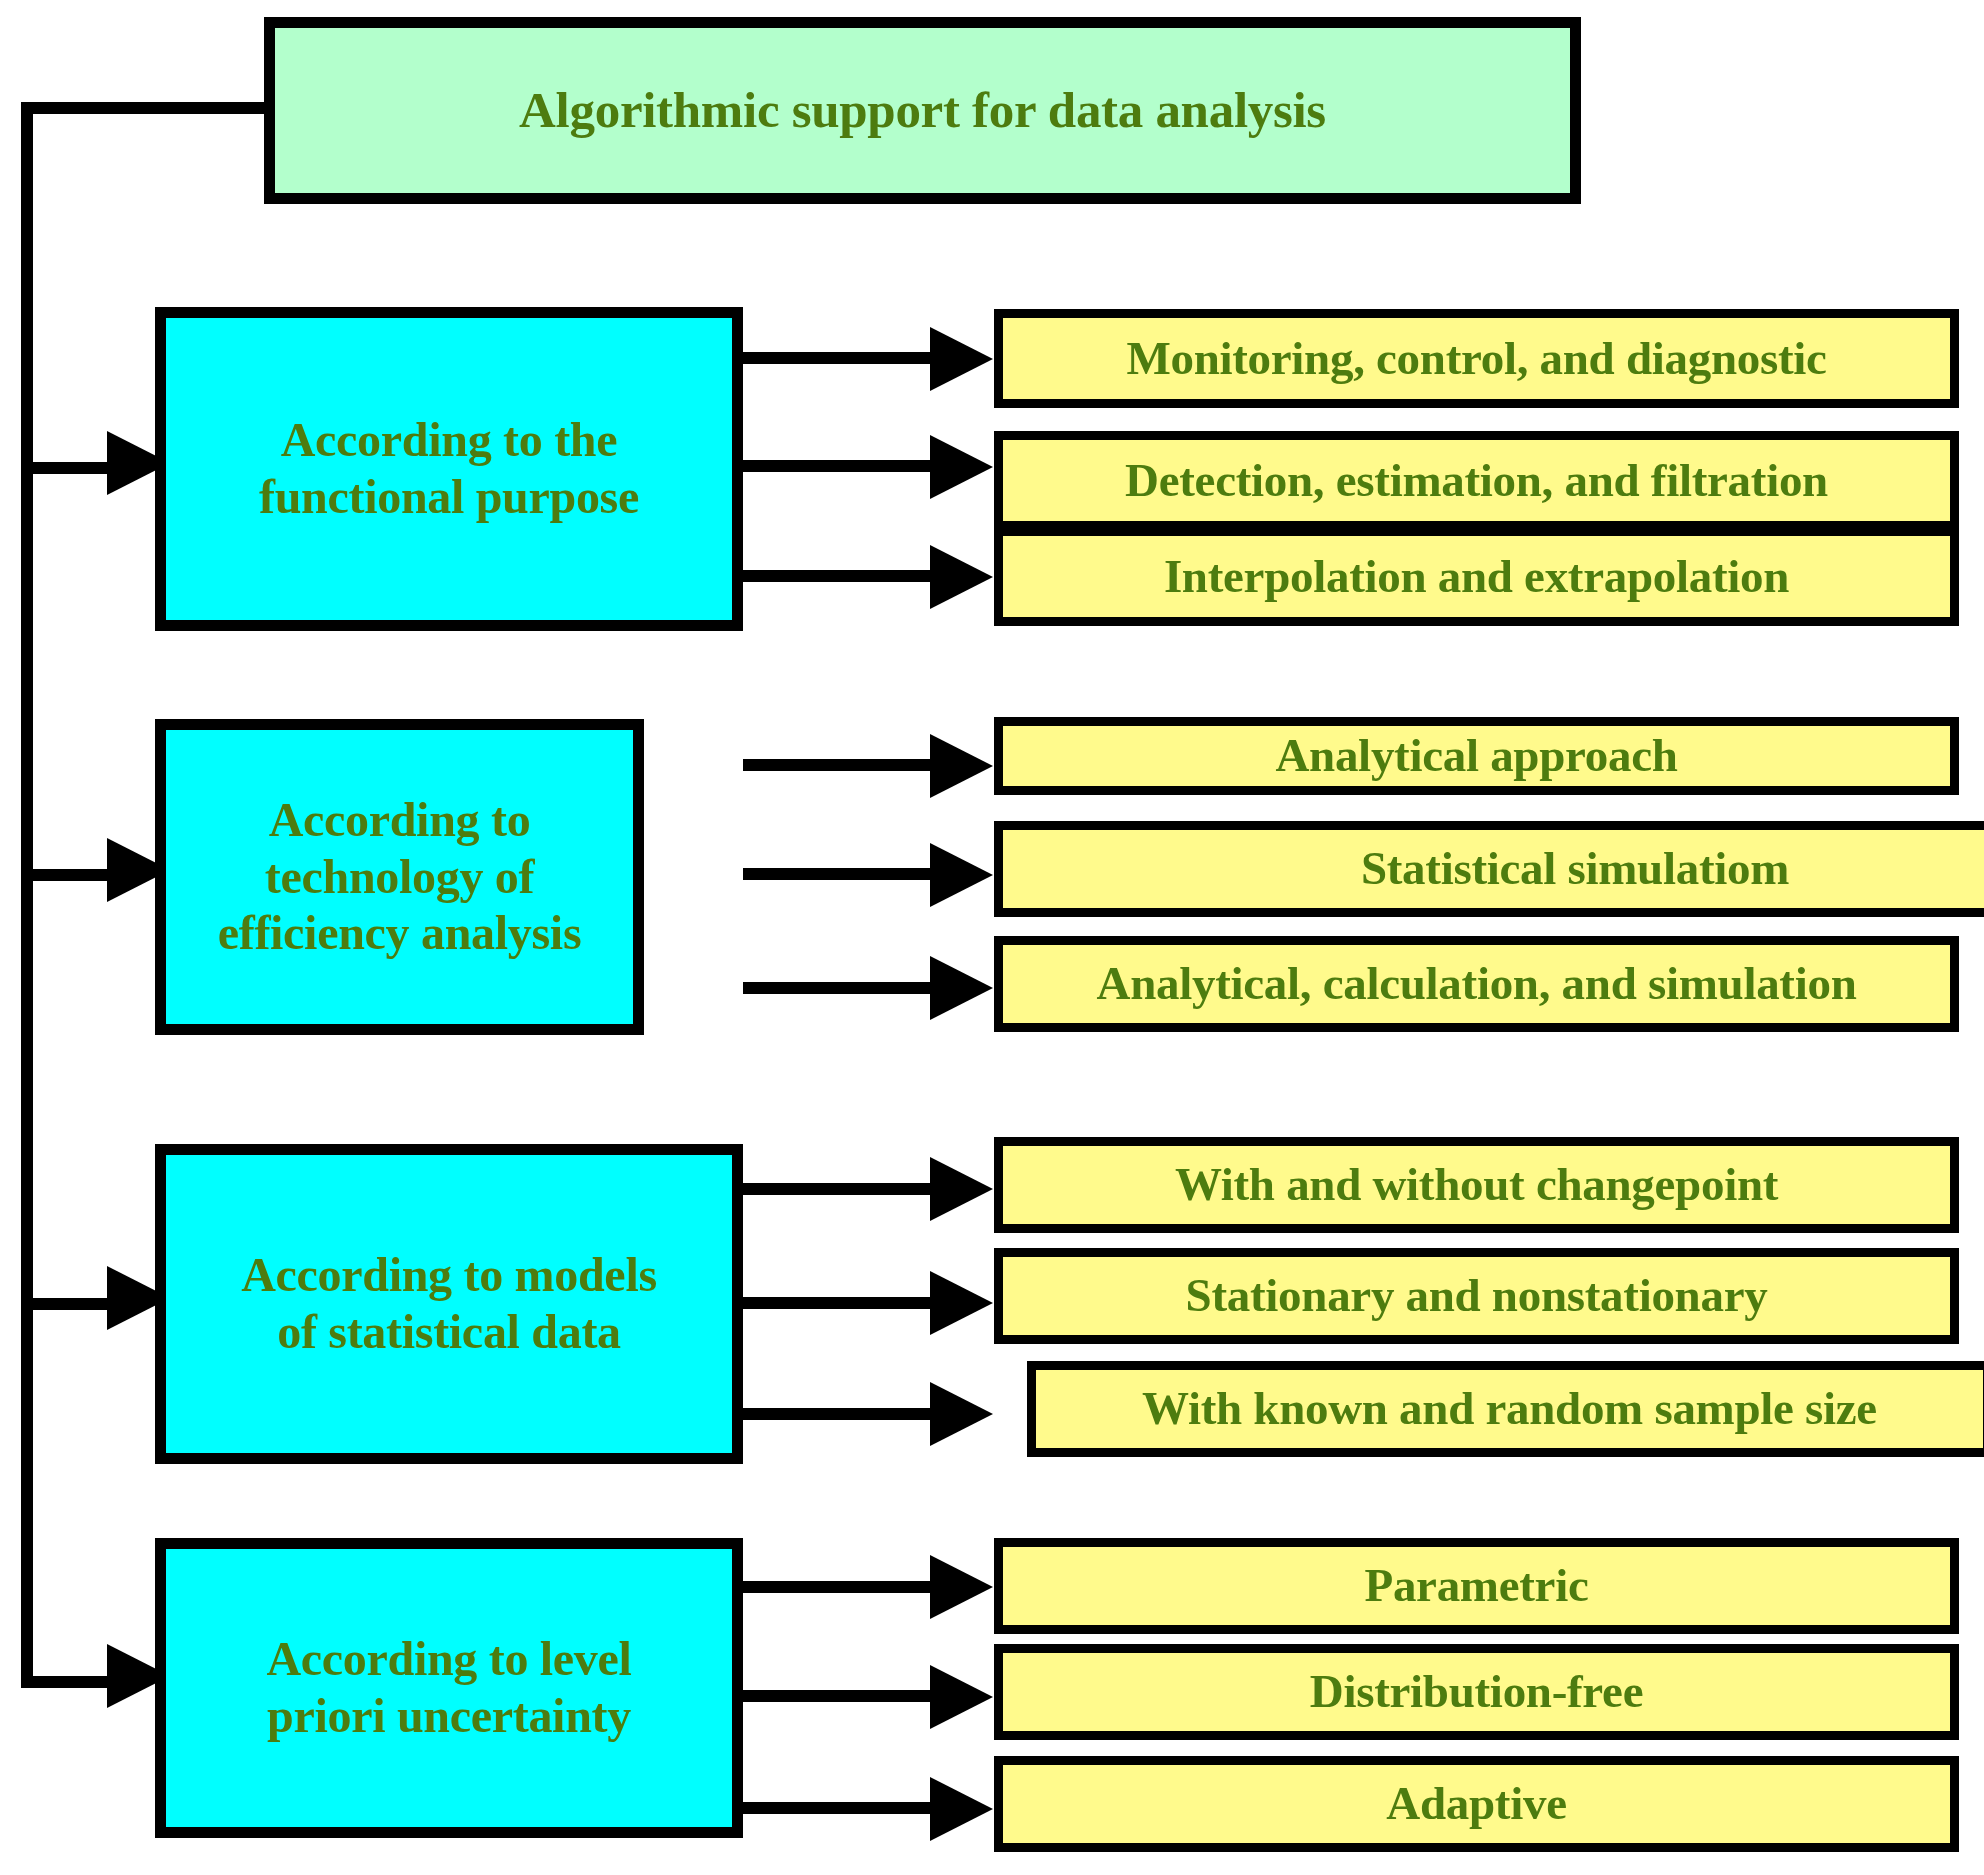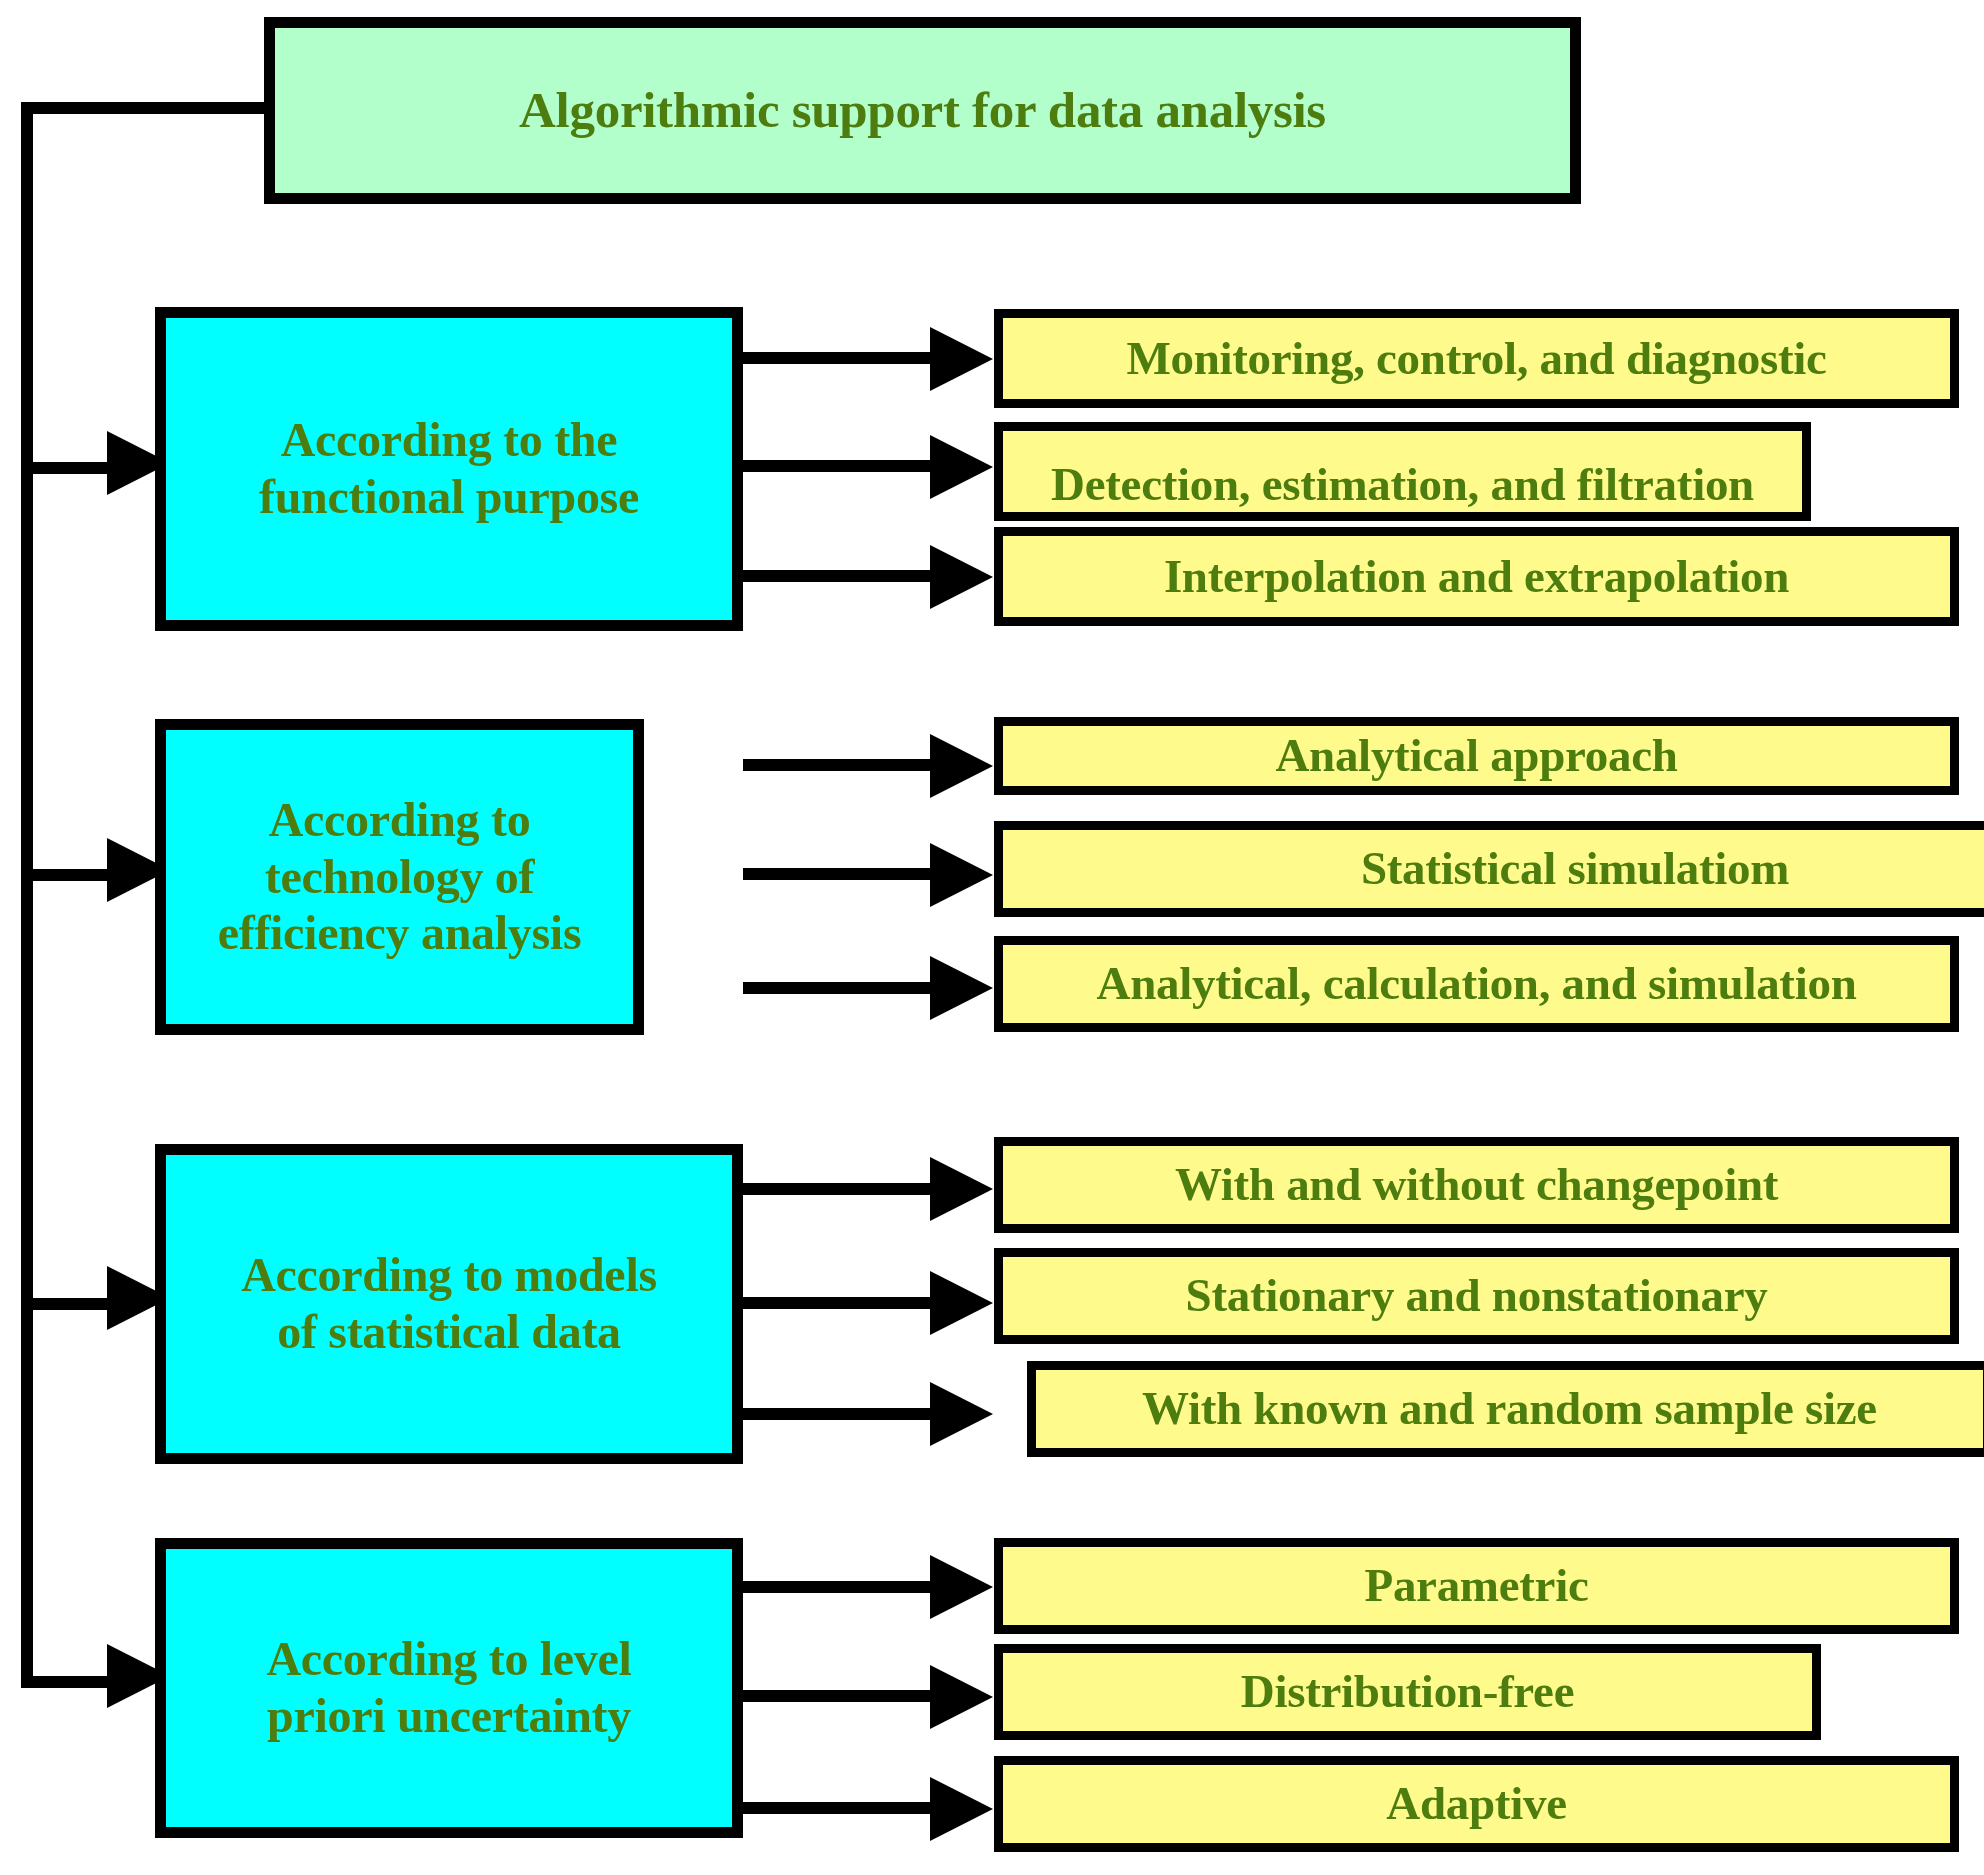--- a/index.html
+++ b/index.html
@@ -105,21 +105,21 @@
   </div>
 
   <div class="conn h-line" style="left:743px; top:352px; width:190px;"></div>
   <div class="arrow-head" style="left:930px; top:327px;"></div>
   <div class="box leaf-box" style="left:994px; top:309px; width:965px; height:99px;">
     <span>Monitoring, control, and diagnostic</span>
   </div>
 
   <div class="conn h-line" style="left:743px; top:460px; width:190px;"></div>
   <div class="arrow-head" style="left:930px; top:435px;"></div>
-  <div class="box leaf-box" style="left:994px; top:422px; width:817px; height:99px;align-items:flex-end;">
+  <div class="box leaf-box" style="left:994px; top:431px; width:965px; height:99px;">
     <span>Detection, estimation, and filtration</span>
   </div>
 
   <div class="conn h-line" style="left:743px; top:570px; width:190px;"></div>
   <div class="arrow-head" style="left:930px; top:545px;"></div>
   <div class="box leaf-box" style="left:994px; top:527px; width:965px; height:99px;">
     <span>Interpolation and extrapolation</span>
   </div>
 
   <div class="box cat-box" style="left:155px; top:719px; width:489px; height:316px;">
@@ -181,21 +181,21 @@
   </div>
 
   <div class="conn h-line" style="left:743px; top:1581px; width:190px;"></div>
   <div class="arrow-head" style="left:930px; top:1555px;"></div>
   <div class="box leaf-box" style="left:994px; top:1538px; width:965px; height:96px;">
     <span>Parametric</span>
   </div>
 
   <div class="conn h-line" style="left:743px; top:1690px; width:190px;"></div>
   <div class="arrow-head" style="left:930px; top:1665px;"></div>
-  <div class="box leaf-box" style="left:994px; top:1644px; width:827px; height:96px;align-items:center;">
+  <div class="box leaf-box" style="left:994px; top:1644px; width:965px; height:96px;align-items:center;">
     <span>Distribution-free</span>
   </div>
 
   <div class="conn h-line" style="left:743px; top:1802px; width:190px;"></div>
   <div class="arrow-head" style="left:930px; top:1777px;"></div>
   <div class="box leaf-box" style="left:994px; top:1756px; width:965px; height:96px;">
     <span>Adaptive</span>
   </div>
 
 </div>

